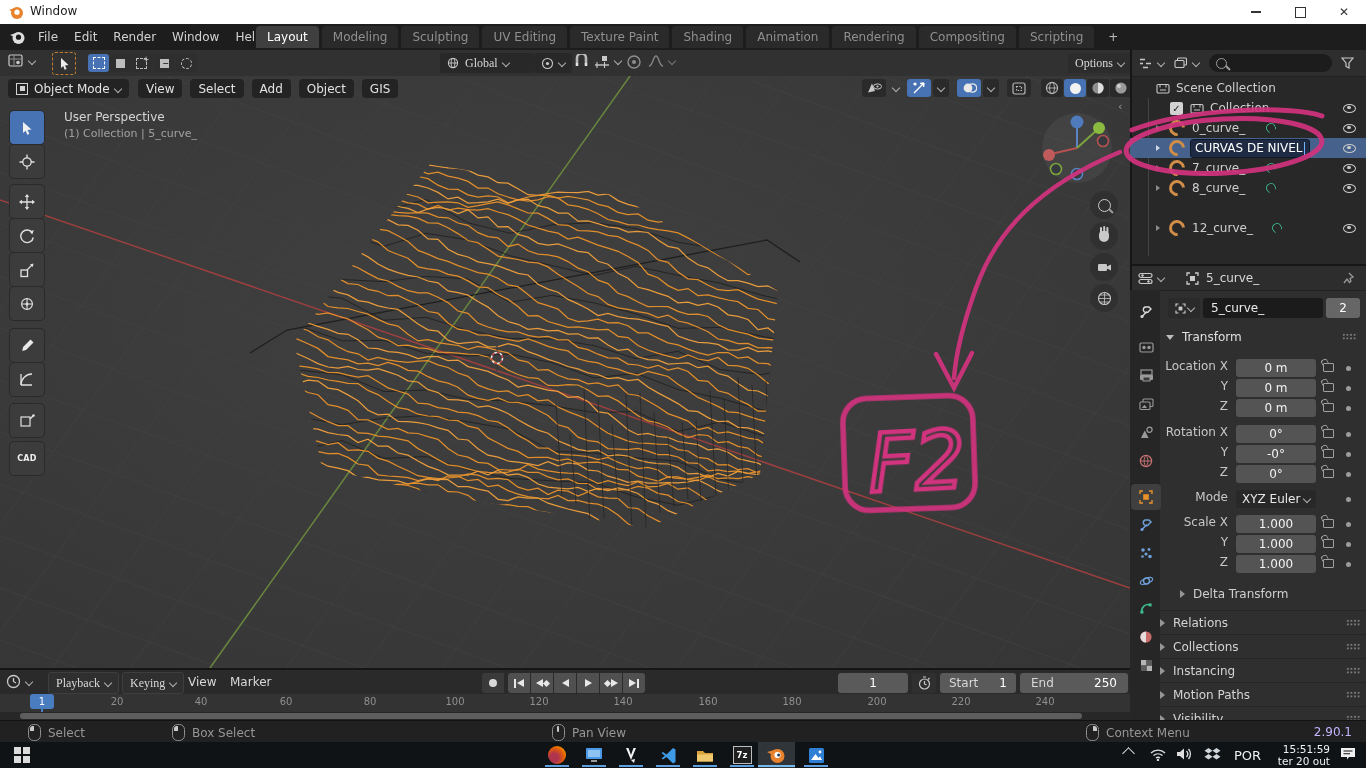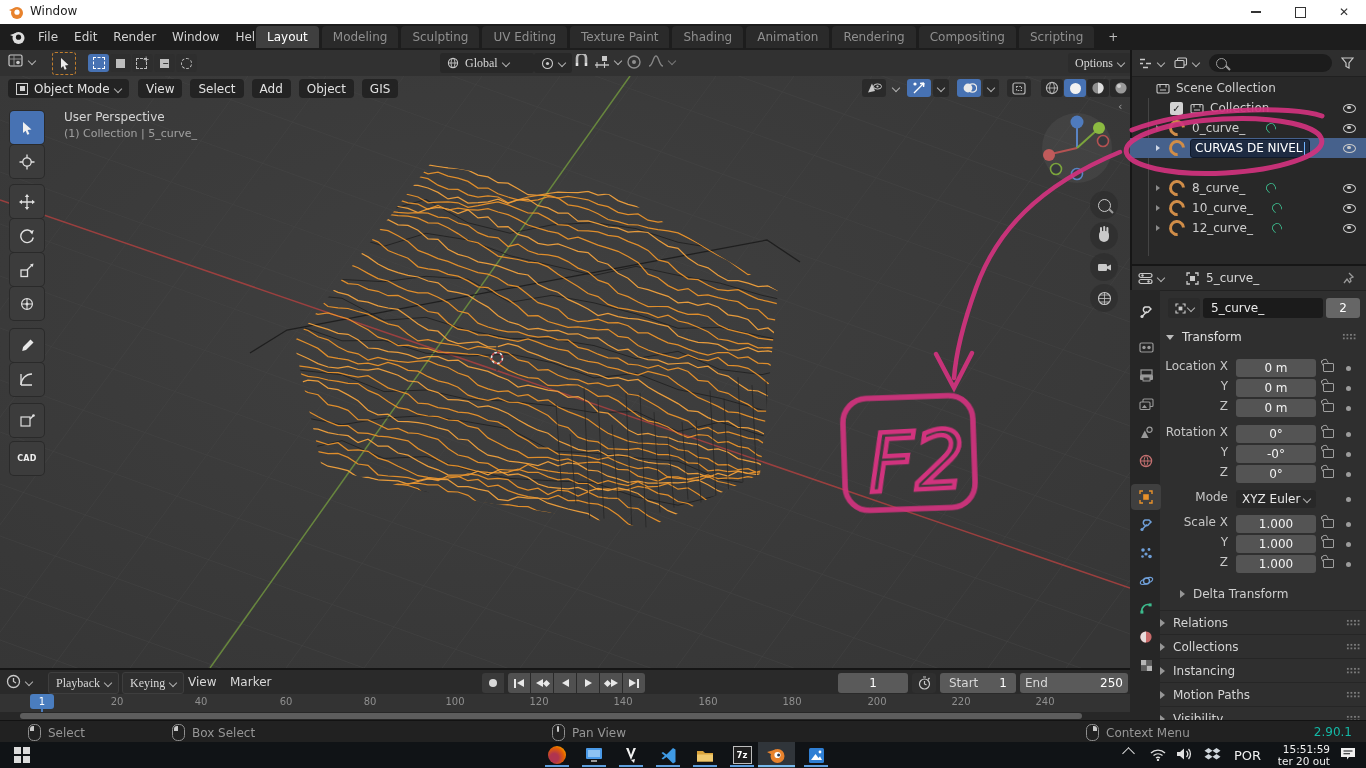--- a/index.html
+++ b/index.html
@@ -594,32 +594,32 @@
 
   <div class="abs orow" style="top:138px;background:#46618c;width:236px;left:1130px">
     <span class="triS" style="margin-left:26px;border-left-color:#cfd8e8"></span>
     <span class="arcO" style="margin-left:9px"></span>
     <span class="row" style="margin-left:5px;height:17px;background:#1e2b42;border:1px solid #101a2c;border-radius:3px;padding:0 4px;color:#fff">
       <span>CURVAS DE NIVEL</span>
         <span class="caret"></span>
     </span>
     <span class="eye" style="position:absolute;right:10px"></span>
   </div>
+  <div class="abs orow" style="top:158px">
+    <span class="triS" style="margin-left:24px"></span>
+    <span class="arcO" style="margin-left:9px"></span>
+    <span style="margin-left:7px">7_curve_</span>
+    <span class="arcG" style="position:absolute;left:134px"></span>
+    <span class="eye" style="position:absolute;right:10px"></span>
+  </div>
   <div class="abs orow" style="top:178px">
     <span class="triS" style="margin-left:24px"></span>
     <span class="arcO" style="margin-left:9px"></span>
     <span style="margin-left:7px">8_curve_</span>
     <span class="arcG" style="position:absolute;left:134px"></span>
-    <span class="eye" style="position:absolute;right:10px"></span>
-  </div>
-  <div class="abs orow" style="top:198px">
-    <span class="triS" style="margin-left:24px"></span>
-    <span class="arcO" style="margin-left:9px"></span>
-    <span style="margin-left:7px">10_curve_</span>
-    <span class="arcG" style="position:absolute;left:140px"></span>
     <span class="eye" style="position:absolute;right:10px"></span>
   </div>
   <div class="abs orow" style="top:218px">
     <span class="triS" style="margin-left:24px"></span>
     <span class="arcO" style="margin-left:9px"></span>
     <span style="margin-left:7px">12_curve_</span>
     <span class="arcG" style="position:absolute;left:140px"></span>
     <span class="eye" style="position:absolute;right:10px"></span>
   </div>
 
@@ -894,21 +894,21 @@
     <div class="abs btn" style="left:912px;top:3px;width:24px;height:20px;background:#2f2f2f">
       <svg width="13" height="14">
           <circle cx="6.5" cy="8" r="5" fill="none" stroke="#c9c9c9" stroke-width="1.2"></circle>
           <path d="M6.5 5 V8 L8.5 9 M5 1 H8 M10 3.5 L11.5 2" stroke="#c9c9c9" stroke-width="1.2" fill="none"></path>
         </svg>
     </div>
     <div class="abs row" style="left:940px;top:3px;width:76px;height:20px;background:#5a5a5a;border-radius:3px;padding:0 9px;justify-content:space-between;box-sizing:border-box">
       <span>Start</span>
         <span style="color:#fff">1</span>
     </div>
-    <div class="abs row" style="left:1020px;top:3px;width:108px;height:20px;background:#5a5a5a;border-radius:3px;padding:0 5px;justify-content:space-between;box-sizing:border-box">
+    <div class="abs row" style="left:1020px;top:3px;width:108px;height:20px;background:#5a5a5a;border-radius:3px;padding:0 11px;justify-content:space-between;box-sizing:border-box">
       <span>End</span>
         <span style="color:#fff">250</span>
     </div>
   </div>
   <div class="abs" style="left:0;top:694px;width:1130px;height:18px;background:#333333">
     <span class="tick" style="left:117px">20</span>
     <span class="tick" style="left:201px">40</span>
     <span class="tick" style="left:286px">60</span>
     <span class="tick" style="left:370px">80</span>
     <span class="tick" style="left:455px">100</span>
@@ -936,21 +936,21 @@
         <span>Box Select</span>
       </div>
     <div class="hint abs" style="left:552px;top:3px">
         <span class="mouse mid"></span>
         <span>Pan View</span>
       </div>
     <div class="hint abs" style="left:1086px;top:3px">
         <span class="mouse right"></span>
         <span>Context Menu</span>
       </div>
-    <span class="abs" style="right:14px;top:4px;color:#14b8a6">2.90.1</span>
+    <span class="abs" style="right:14px;top:4px;color:#c4b5fd">2.90.1</span>
   </div>
 
   <div class="abs" style="left:0;top:742px;width:1366px;height:26px;background:#101316">
     <div class="abs" style="left:14px;top:5px;width:16px;height:16px;display:grid;grid-template-columns:7px 7px;grid-gap:2px">
       <span style="background:#dcdcdc;height:7px"></span>
         <span style="background:#dcdcdc;height:7px"></span>
         <span style="background:#dcdcdc;height:7px"></span>
         <span style="background:#dcdcdc;height:7px"></span>
     </div>
   </div>

